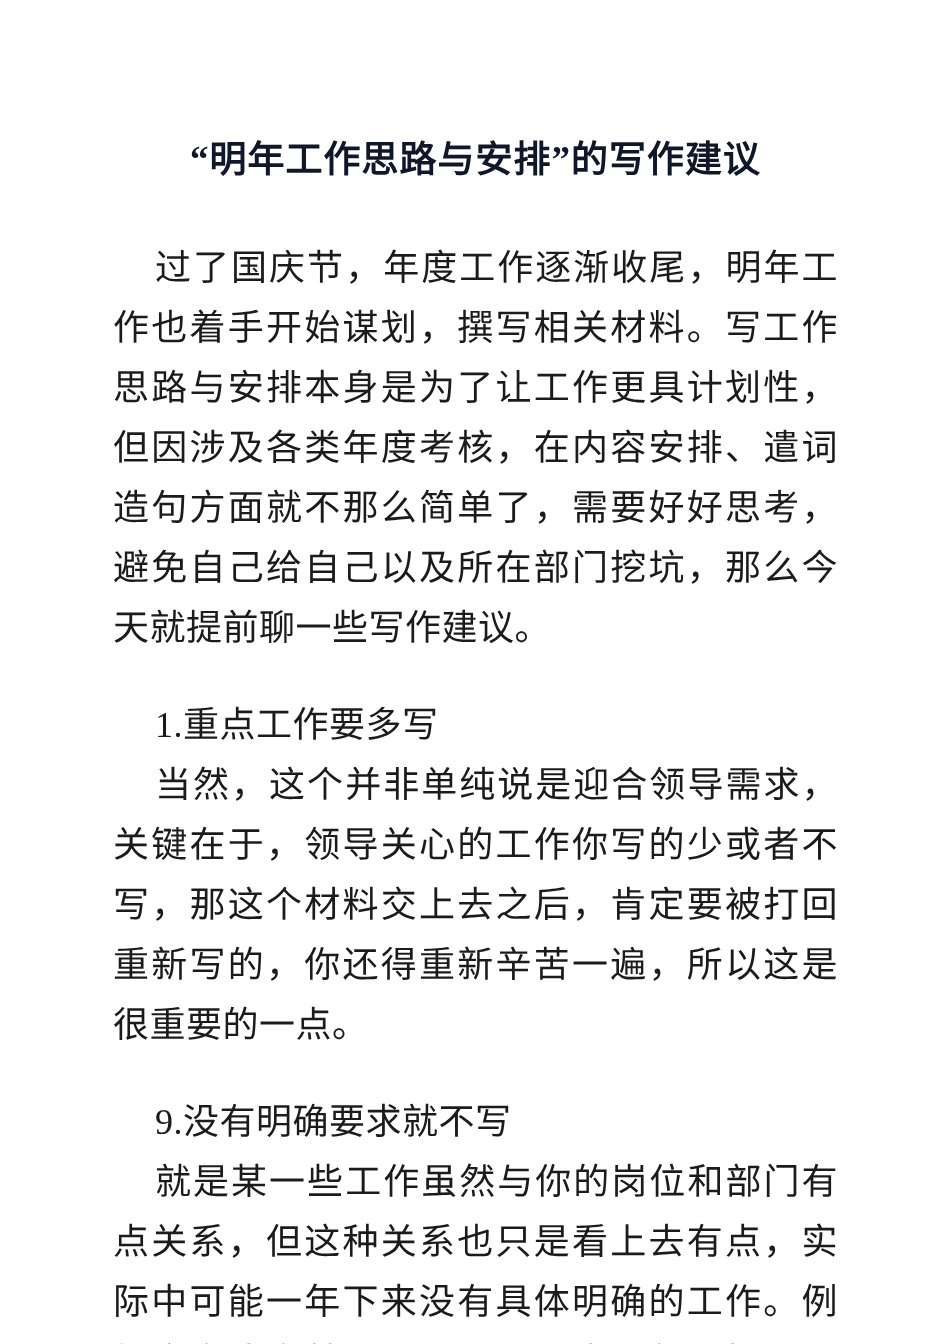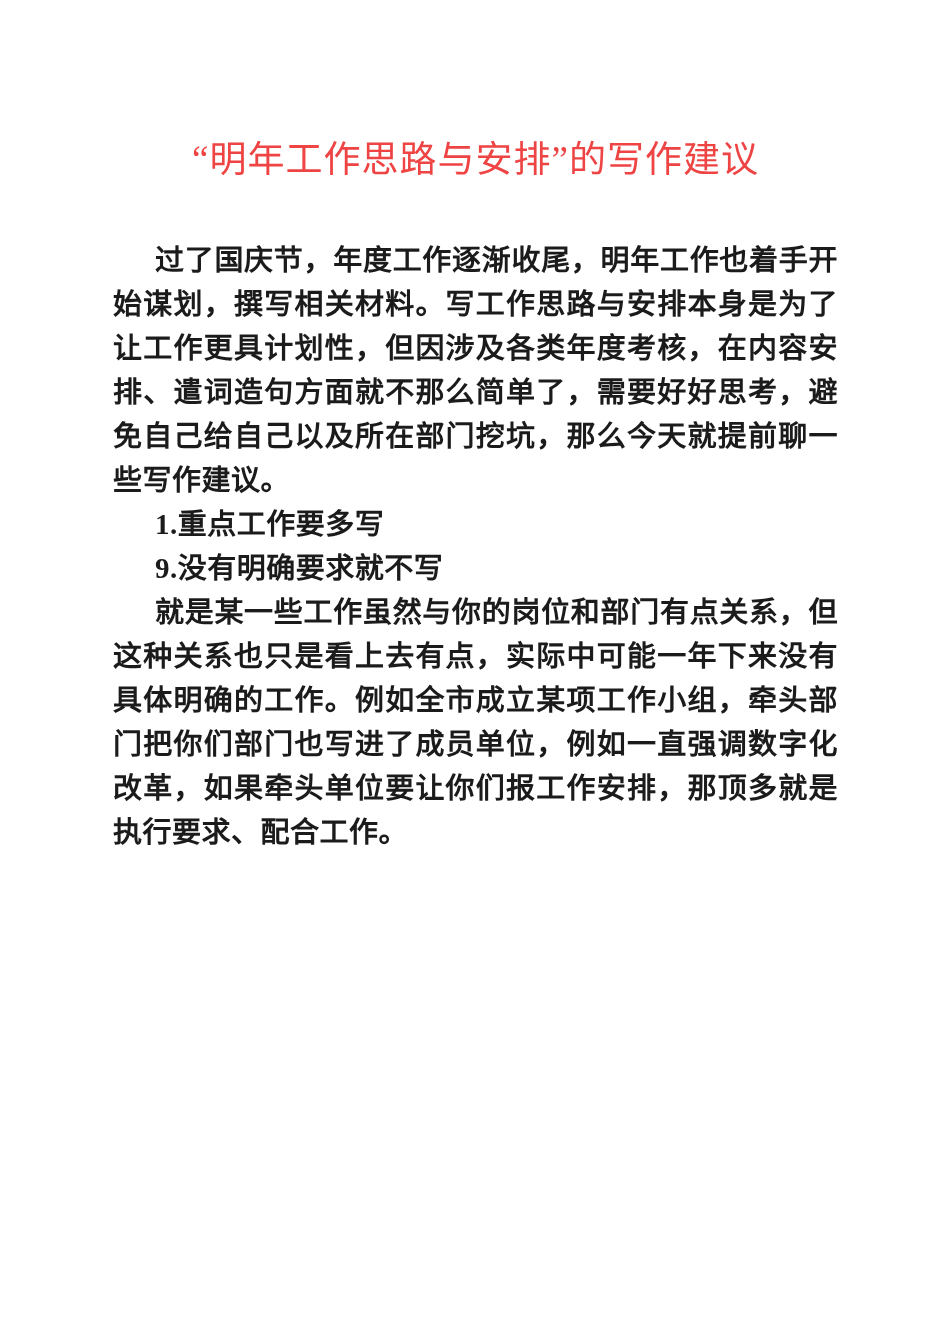--- a/index.html
+++ b/index.html
@@ -18,49 +18,51 @@
     box-sizing: border-box;
     width: 950px;
     height: 1344px;
     padding: 136px 112px 60px 113px;
     background: #ffffff;
   }
   .doc-title {
     margin: 0 0 54px 0;
     font-size: 37px;
     line-height: 48px;
-    font-weight: normal;
+    font-weight: bold;
     text-align: center;
-    color: #ef4444;
+    color: #0f172a;
     letter-spacing: 1px;
     font-family: "Liberation Serif", "DejaVu Serif", serif;
   }
   .para, .heading {
     margin: 0;
-    font-size: 29px;
-    line-height: 44px;
+    font-size: 36px;
+    line-height: 60px;
     text-align: justify;
     text-justify: inter-ideograph;
     text-indent: 42px;
-    font-weight: bold;
+    font-weight: normal;
     letter-spacing: 0.5px;
     word-break: break-all;
   }
   .heading {
     text-align: left;
+    margin-top: 37px;
   }
 </style>
 </head>
 <body>
 
 <div class="page">
   <h1 class="doc-title">“明年工作思路与安排”的写作建议</h1>
 
   <p class="para">过了国庆节，年度工作逐渐收尾，明年工作也着手开始谋划，撰写相关材料。写工作思路与安排本身是为了让工作更具计划性，但因涉及各类年度考核，在内容安排、遣词造句方面就不那么简单了，需要好好思考，避免自己给自己以及所在部门挖坑，那么今天就提前聊一些写作建议。</p>
 
   <p class="heading">1.重点工作要多写</p>
 
 
+  <p class="para">当然，这个并非单纯说是迎合领导需求，关键在于，领导关心的工作你写的少或者不写，那这个材料交上去之后，肯定要被打回重新写的，你还得重新辛苦一遍，所以这是很重要的一点。</p>
 
   <p class="heading">9.没有明确要求就不写</p>
 
   <p class="para">就是某一些工作虽然与你的岗位和部门有点关系，但这种关系也只是看上去有点，实际中可能一年下来没有具体明确的工作。例如全市成立某项工作小组，牵头部门把你们部门也写进了成员单位，例如一直强调数字化改革，如果牵头单位要让你们报工作安排，那顶多就是执行要求、配合工作。</p>
 </div>
 
 </body></html>

